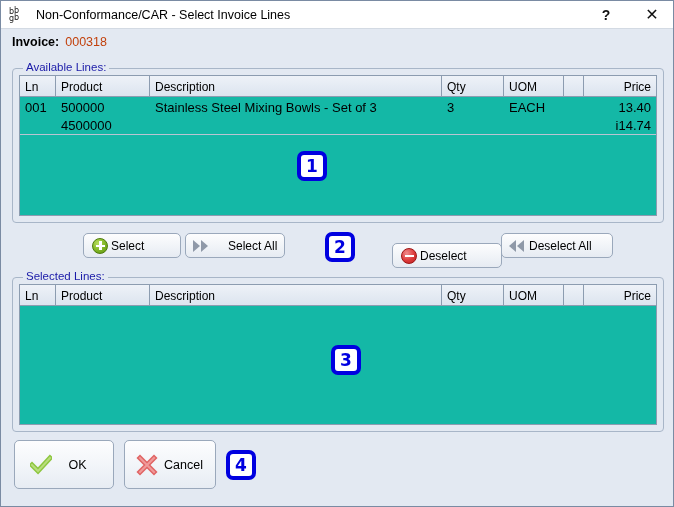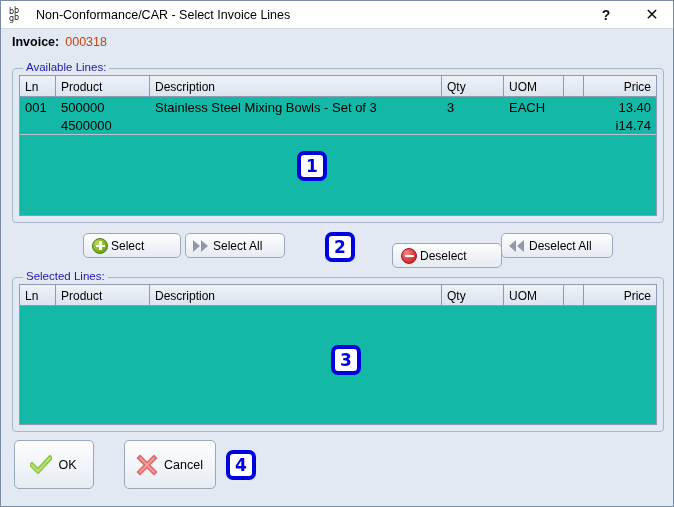--- a/index.html
+++ b/index.html
@@ -198,21 +198,21 @@
     flex: none;
     position: relative;
   }
   .btn .lbl {
     flex: 1 1 auto;
     text-align: left;
     padding-right: 6px;
     padding-left: 2px;
   }
   #btn-select     { left: 82px;  top: 0; width: 98px; }
-  #btn-select-all { left: 184px; top: 0; width: 100px; }
+  #btn-select-all { left: 184px; top: 0; width: 100px; gap: 15px; }
   #btn-deselect   { left: 391px; top: 0; width: 110px; margin-top: 10px; }
   #btn-deselect-all { left: 500px; top: 0; width: 112px; }
 
   
   .circ {
     position: absolute;
     left: 1px; top: 1px;
     width: 16px; height: 16px;
     border-radius: 50%;
     box-sizing: border-box;
@@ -254,21 +254,21 @@
     box-sizing: border-box;
     height: 49px;
     background: linear-gradient(to bottom, #fdfdfe 0%, #f2f5f9 52%, #e7ecf3 100%);
     border: 1px solid #9aa8bb;
     border-radius: 5px;
     display: flex;
     align-items: center;
     font-size: 12.5px;
     color: #000000;
   }
-  #btn-ok     { left: 13px;  top: 439px; width: 80px; }
+  #btn-ok     { left: 13px;  top: 439px; width: 100px; }
   #btn-cancel { left: 123px; top: 439px; width: 92px; }
   .btn-big .ico-big {
     width: 22px; height: 22px;
     margin-left: 15px;
     flex: none;
     position: relative;
   }
   .btn-big .lbl-big {
     flex: 1 1 auto;
     text-align: center;

